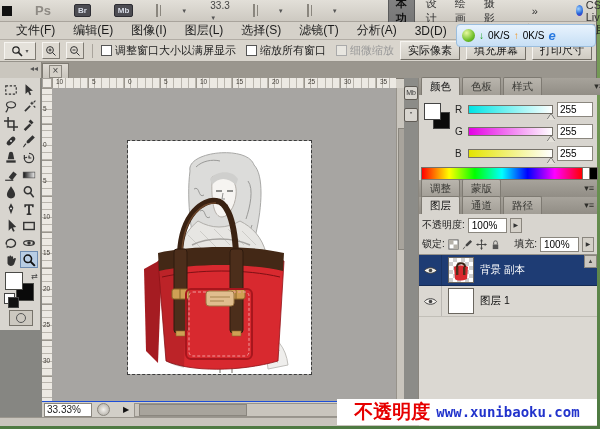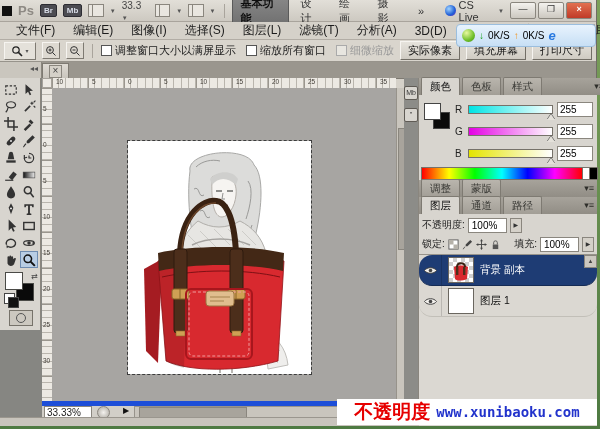--- a/index.html
+++ b/index.html
@@ -4,21 +4,21 @@
 <style>
   html,body{margin:0;padding:0;width:600px;height:429px;overflow:hidden;
     font-family:"Liberation Sans","DejaVu Sans",sans-serif;font-size:12px;}
   #desktop{position:relative;width:600px;height:429px;
     background:linear-gradient(180deg,#7ca05a,#4e7a42);}
   #pswindow{position:absolute;left:0;top:0;width:596px;height:425px;background:#d5d1c9;
     border-right:1px solid #6f6b64;border-bottom:1px solid #6f6b64;}
   
   #titlebar{position:absolute;left:0;top:0;width:100%;height:22px;
     background:linear-gradient(#e2dfd8,#cdc9c1);border-bottom:1px solid #a9a49c;
-    display:flex;align-items:center;gap:6px;padding-left:2px;box-sizing:border-box;}
+    display:flex;align-items:center;gap:23px;padding-left:2px;box-sizing:border-box;}
   .winicon{width:10px;height:10px;background:#111;flex:0 0 auto;}
   .pslogo{color:#8e8a84;font-weight:bold;font-size:13px;letter-spacing:0;}
   .appbadge{background:#4c4c52;color:#d8dde8;border:1px solid #2d2d33;border-radius:2px;
     font-size:8px;font-weight:bold;padding:1px 3px;line-height:9px;}
   .tb-ico{width:14px;height:11px;border:1px solid #8a867e;background:#e9e6e0;position:relative;}
   .tb-ico:before{content:"";position:absolute;left:3px;top:0;bottom:0;width:1px;background:#8a867e;}
   .caret{font-size:6px;color:#555;}
   .tb-zoom{font-size:10px;color:#444;}
   .tb-sep{width:1px;height:14px;background:#a9a49c;margin:0 2px;}
   .wstab{font-size:11px;color:#333;padding:2px 7px;border-radius:3px;}
@@ -103,21 +103,21 @@
   #canvas{position:absolute;left:76px;top:53px;width:183px;height:233px;background:#fff;
     outline:1px dashed #3c3c3c;}
   #vscroll{position:absolute;left:396px;top:88px;width:8px;height:313px;background:#c9c5bd;border-left:1px solid #97938b;}
   #vscroll .thumb{position:absolute;left:1px;top:40px;width:6px;height:120px;background:#a8a49c;border:1px solid #8a867e;}
   #dockstrip{position:absolute;left:404px;top:78px;width:14px;height:323px;background:#8c8c88;
     display:flex;flex-direction:column;align-items:center;gap:8px;padding-top:8px;box-sizing:border-box;}
   .dock-ico{width:12px;height:12px;background:#d8d5cf;border:1px solid #5f5b55;border-radius:2px;
     font-size:7px;text-align:center;line-height:11px;color:#333;}
   
   #statusbar{position:absolute;left:42px;top:401px;width:362px;height:16px;background:#d2cfc8;
-    border-top:5px solid #1d4ed8;display:flex;gap:5px;font-size:10px;color:#222;
+    border-top:1px solid #1d4ed8;display:flex;align-items:center;gap:5px;font-size:10px;color:#222;
     padding-left:2px;box-sizing:border-box;}
   #zoomfield{width:42px;height:12px;background:#fff;border:1px solid #8a867e;font-size:10px;
     padding:0 2px;line-height:12px;}
   .statico{width:11px;height:11px;border-radius:50%;background:radial-gradient(#f4f2ee,#aaa69e);border:1px solid #8a867e;}
   #docinfo{margin-left:26px;}
   .flyout{font-size:8px;color:#111;margin-left:8px;}
   #hscroll{flex:1;height:12px;background:#c9c5bd;border:1px solid #97938b;position:relative;margin-right:2px;}
   #hscroll .thumb{position:absolute;left:4px;top:0;width:40%;height:10px;background:#a8a49c;border:1px solid #8a867e;}
   #bottomframe{position:absolute;left:0;top:417px;width:596px;height:8px;background:#c8c4bc;border-top:1px solid #9a968e;}
   
@@ -152,21 +152,21 @@
   #blendrow{position:absolute;left:0;top:19px;width:178px;height:18px;display:flex;align-items:center;gap:3px;padding-left:3px;box-sizing:border-box;}
   #blendbox{width:72px;height:14px;background:#fff;border:1px solid #8a867e;display:flex;align-items:center;}
   #blendbox .t{flex:1;font-size:10.5px;padding-left:3px;}
   #blendbox .d{width:12px;height:100%;background:#d5d1c9;border-left:1px solid #8a867e;text-align:center;font-size:6px;line-height:14px;color:#333;}
   .plabel{font-size:10px;color:#222;white-space:nowrap;}
   .valbox{width:34px;height:13px;background:#fff;border:1px solid #8a867e;font-size:10px;line-height:13px;padding-left:3px;}
   .spin{width:10px;height:13px;border:1px solid #8a867e;background:#d5d1c9;font-size:6px;line-height:13px;text-align:center;color:#333;}
   #lockrow{position:absolute;left:0;top:39px;width:178px;height:16px;display:flex;align-items:center;gap:3px;padding-left:3px;box-sizing:border-box;}
   .lockico{display:flex;align-items:center;}
   #layerlist{position:absolute;left:0;top:57px;width:178px;height:171px;background:#dbd8d2;border-top:1px solid #97938b;}
-  .layer-row{position:relative;height:30px;display:flex;align-items:center;border-bottom:1px solid #c2bfb8;border-radius:13px;}
+  .layer-row{position:relative;height:30px;display:flex;align-items:center;border-bottom:1px solid #c2bfb8;}
   .layer-row.selected{background:#1e3c74;border-bottom-color:#152b54;}
   .eye-cell{width:22px;display:flex;justify-content:center;border-right:1px solid rgba(0,0,0,.15);align-self:stretch;align-items:center;}
   .layer-thumb{width:24px;height:24px;border:1px solid #6a665f;margin:0 6px;background:#fff;position:relative;overflow:hidden;}
   .layer-thumb.checker{background-image:linear-gradient(45deg,#cfcfcf 25%,transparent 25%,transparent 75%,#cfcfcf 75%),
     linear-gradient(45deg,#cfcfcf 25%,#fff 25%,#fff 75%,#cfcfcf 75%);background-size:8px 8px;background-position:0 0,4px 4px;}
   .layer-name{font-size:10.5px;color:#111;}
   .layer-row.selected .layer-name{color:#fff;}
   #listscroll{position:absolute;right:0;top:0;width:11px;height:11px;background:#ccc8c0;border:1px solid #8a867e;
     font-size:6px;text-align:center;line-height:10px;color:#444;}
   
@@ -210,22 +210,22 @@
       <span class="wbtn">—</span>
       <span class="wbtn">❐</span>
       <span class="wbtn close">×</span>
     </span>
   </div>
 
   <div id="menubar">
         <span class="menu-item">文件(F)</span>
         <span class="menu-item">编辑(E)</span>
         <span class="menu-item">图像(I)</span>
+        <span class="menu-item">图层(L)</span>
         <span class="menu-item">选择(S)</span>
-        <span class="menu-item">图层(L)</span>
         <span class="menu-item">滤镜(T)</span>
         <span class="menu-item">分析(A)</span>
         <span class="menu-item">3D(D)</span>
         <span class="menu-item">视图(V)</span>
         <span class="menu-item">窗口(W)</span>
         <span class="menu-item">帮助(H)</span>
       </div>
 
   <div id="optionsbar">
     <span class="opt-toolbox">

